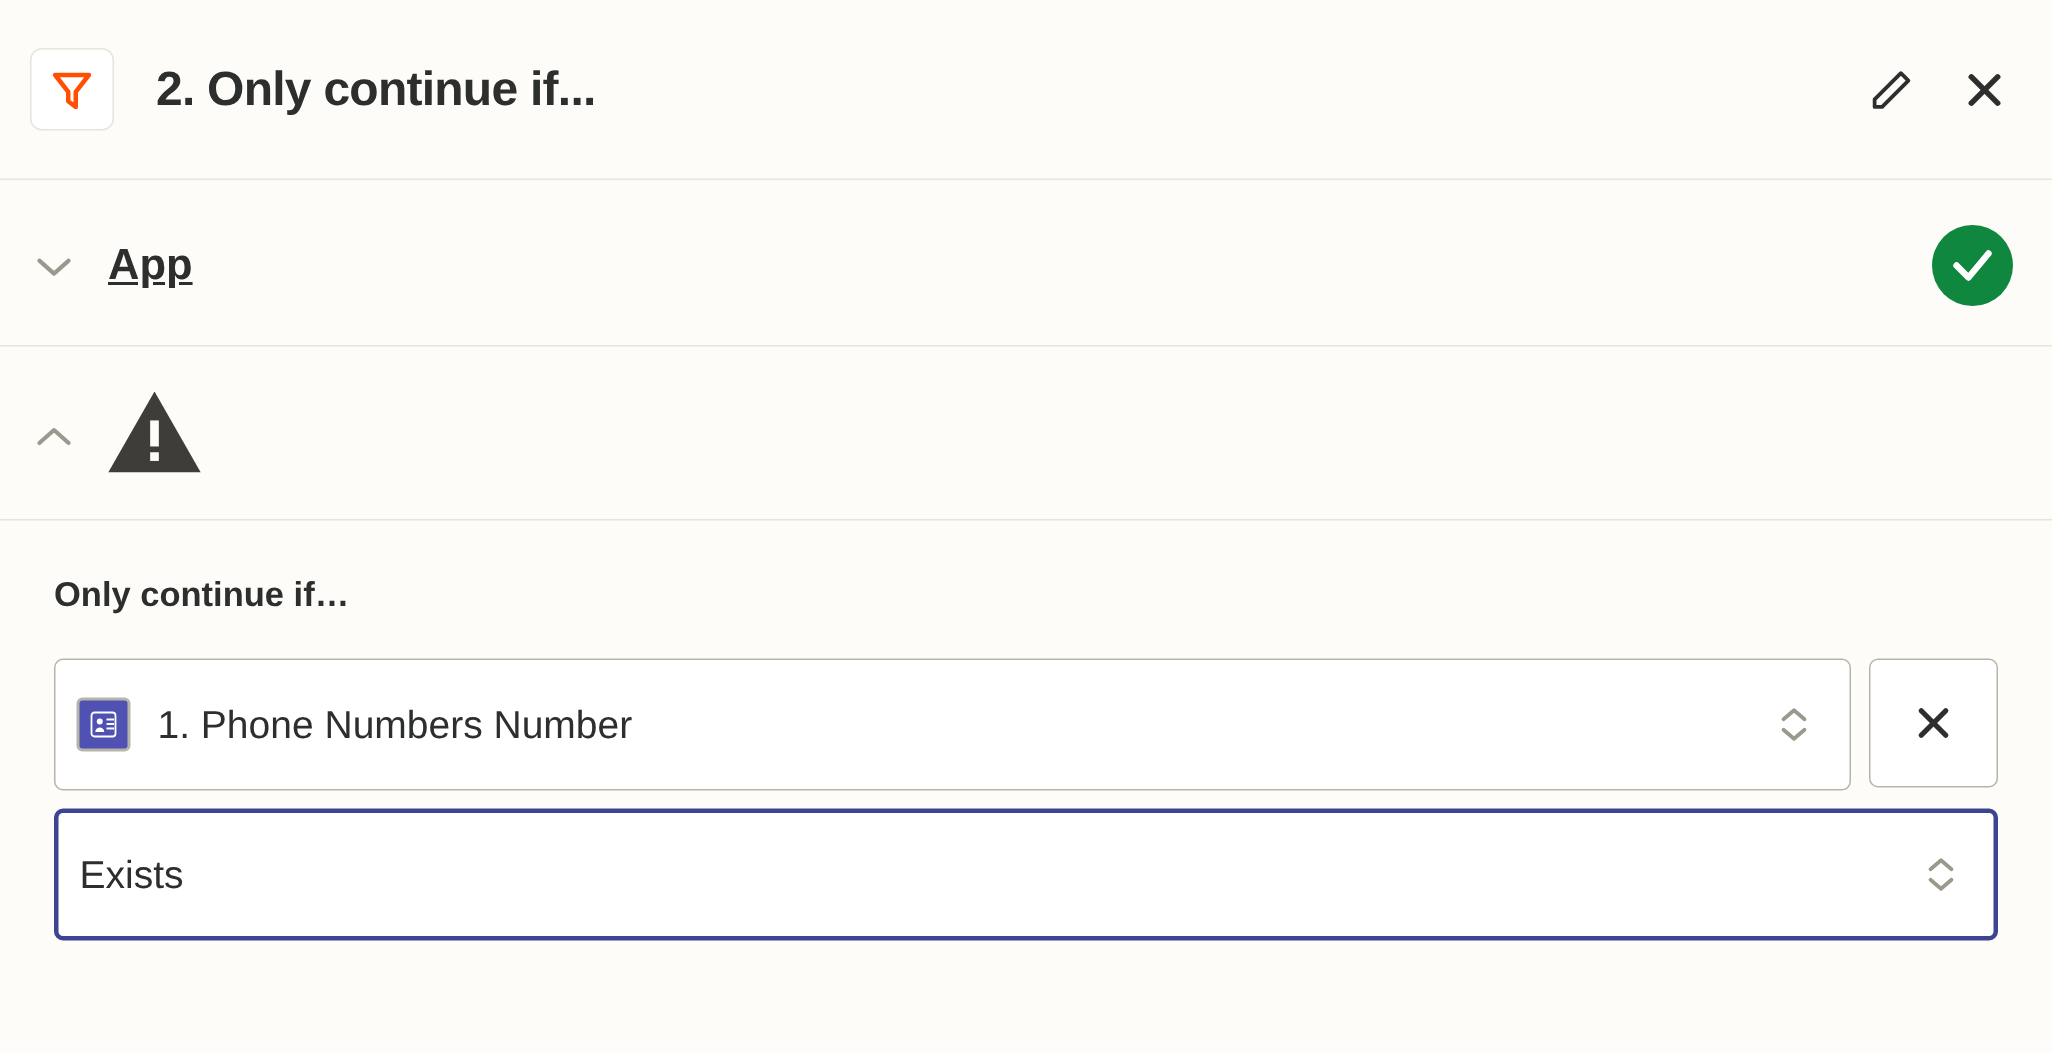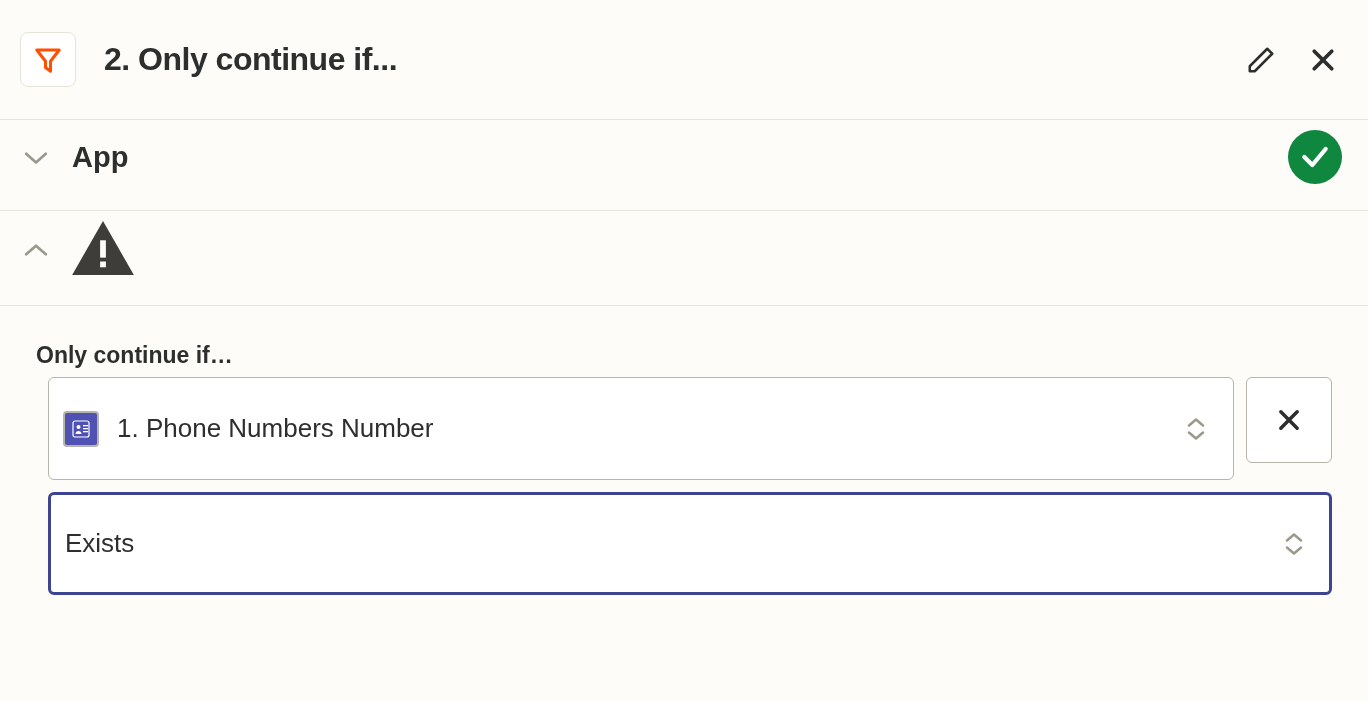--- a/index.html
+++ b/index.html
@@ -46,24 +46,25 @@
     background: none;
     border: none;
     cursor: pointer;
     padding: 0;
     display: flex;
   }
 
   
   .section {
     border-top: 1px solid #e7e4da;
-    padding: 10px 26px 26px 22px;
+    padding: 30px 26px 26px 22px;
     display: flex;
     align-items: center;
     gap: 22px;
+    text-decoration: underline;
   }
   .section .chevron {
     width: 28px;
     display: flex;
     justify-content: center;
   }
   .section-title {
     font-size: 29px;
     font-weight: 800;
     flex: 1;
@@ -82,39 +83,38 @@
   }
 
   
   .filter-body {
     padding: 36px 36px 10px 36px;
     border-top: 1px solid #e7e4da;
   }
   .field-label {
     font-size: 23px;
     font-weight: 700;
-    margin-bottom: 8px;
+    margin-bottom: 29px;
   }
   .row {
     display: flex;
     gap: 12px;
     margin-bottom: 12px;
   }
   .select-field {
     flex: 1;
     border: 1px solid #b7b4a9;
     border-radius: 6px;
     background: #fff;
-    height: 103px;
+    height: 88px;
     display: flex;
     align-items: center;
     padding: 0 26px 0 14px;
     gap: 18px;
     position: relative;
-    margin-left: 12px;
   }
   .select-field.active {
     border: 3px solid #3d4592;
     padding: 0 24px 0 14px;
   }
   .pill-icon {
     width: 36px;
     height: 36px;
     background: #4f52b3;
     border: 2px solid #b7b4a9;

